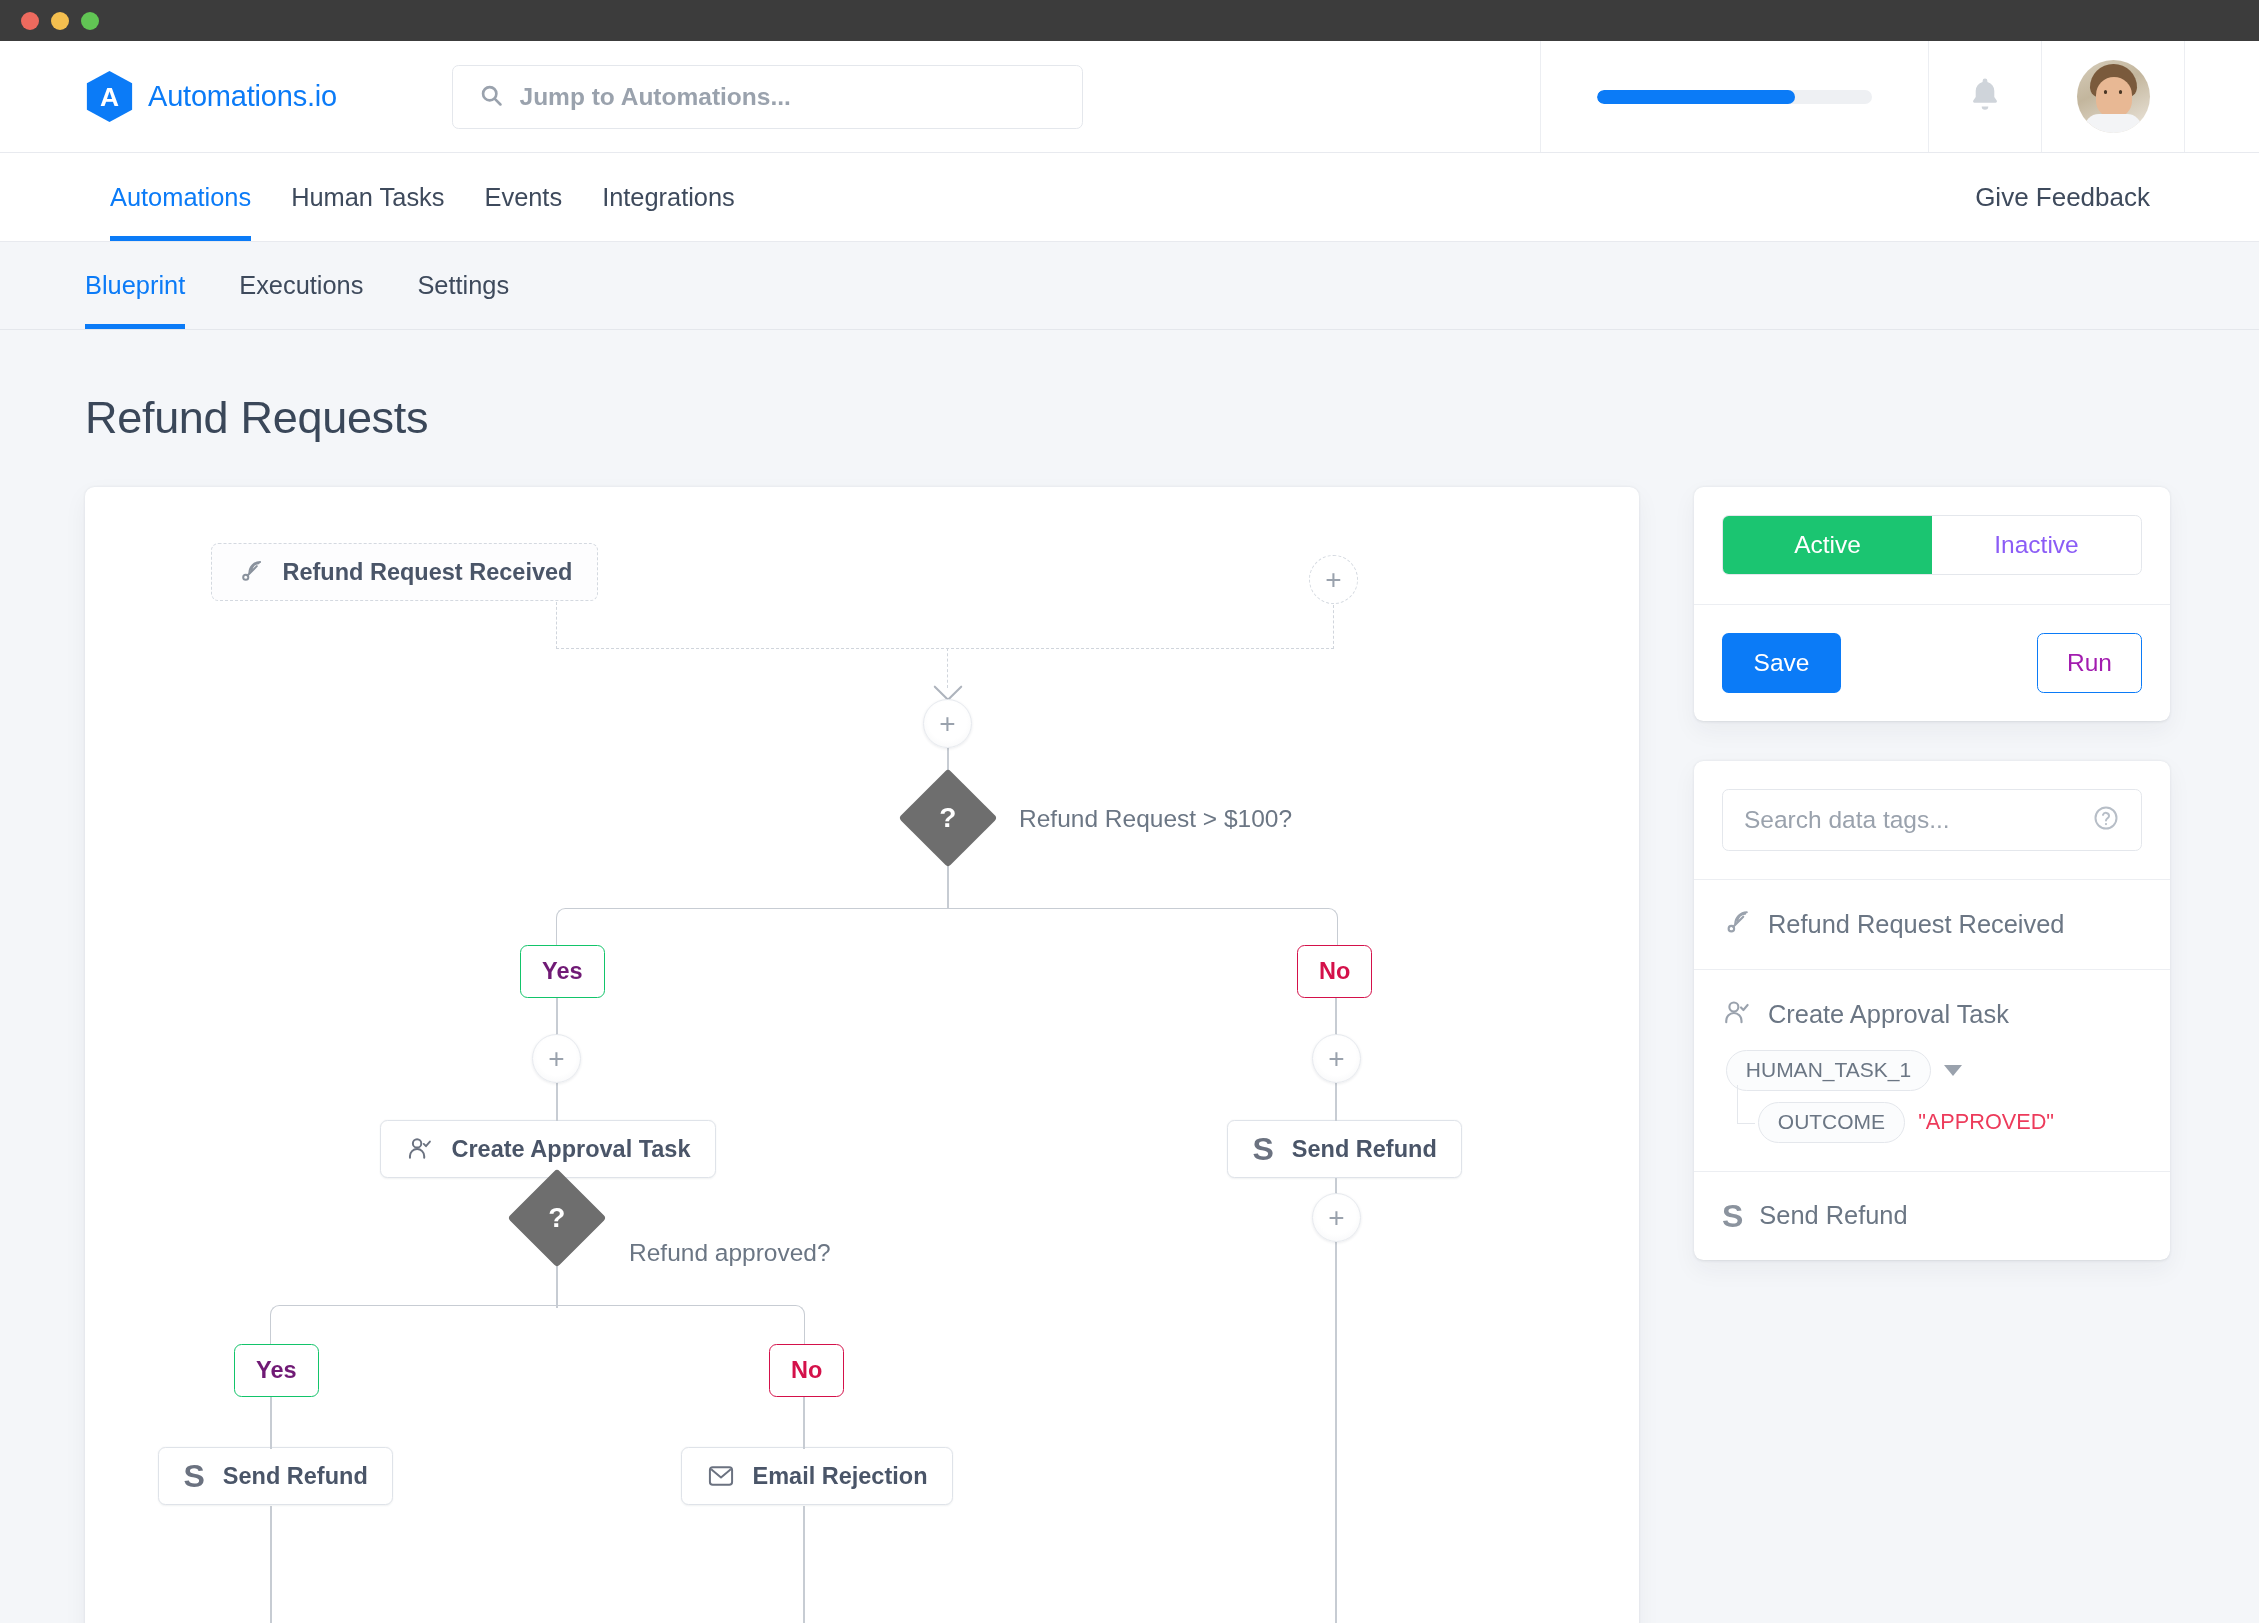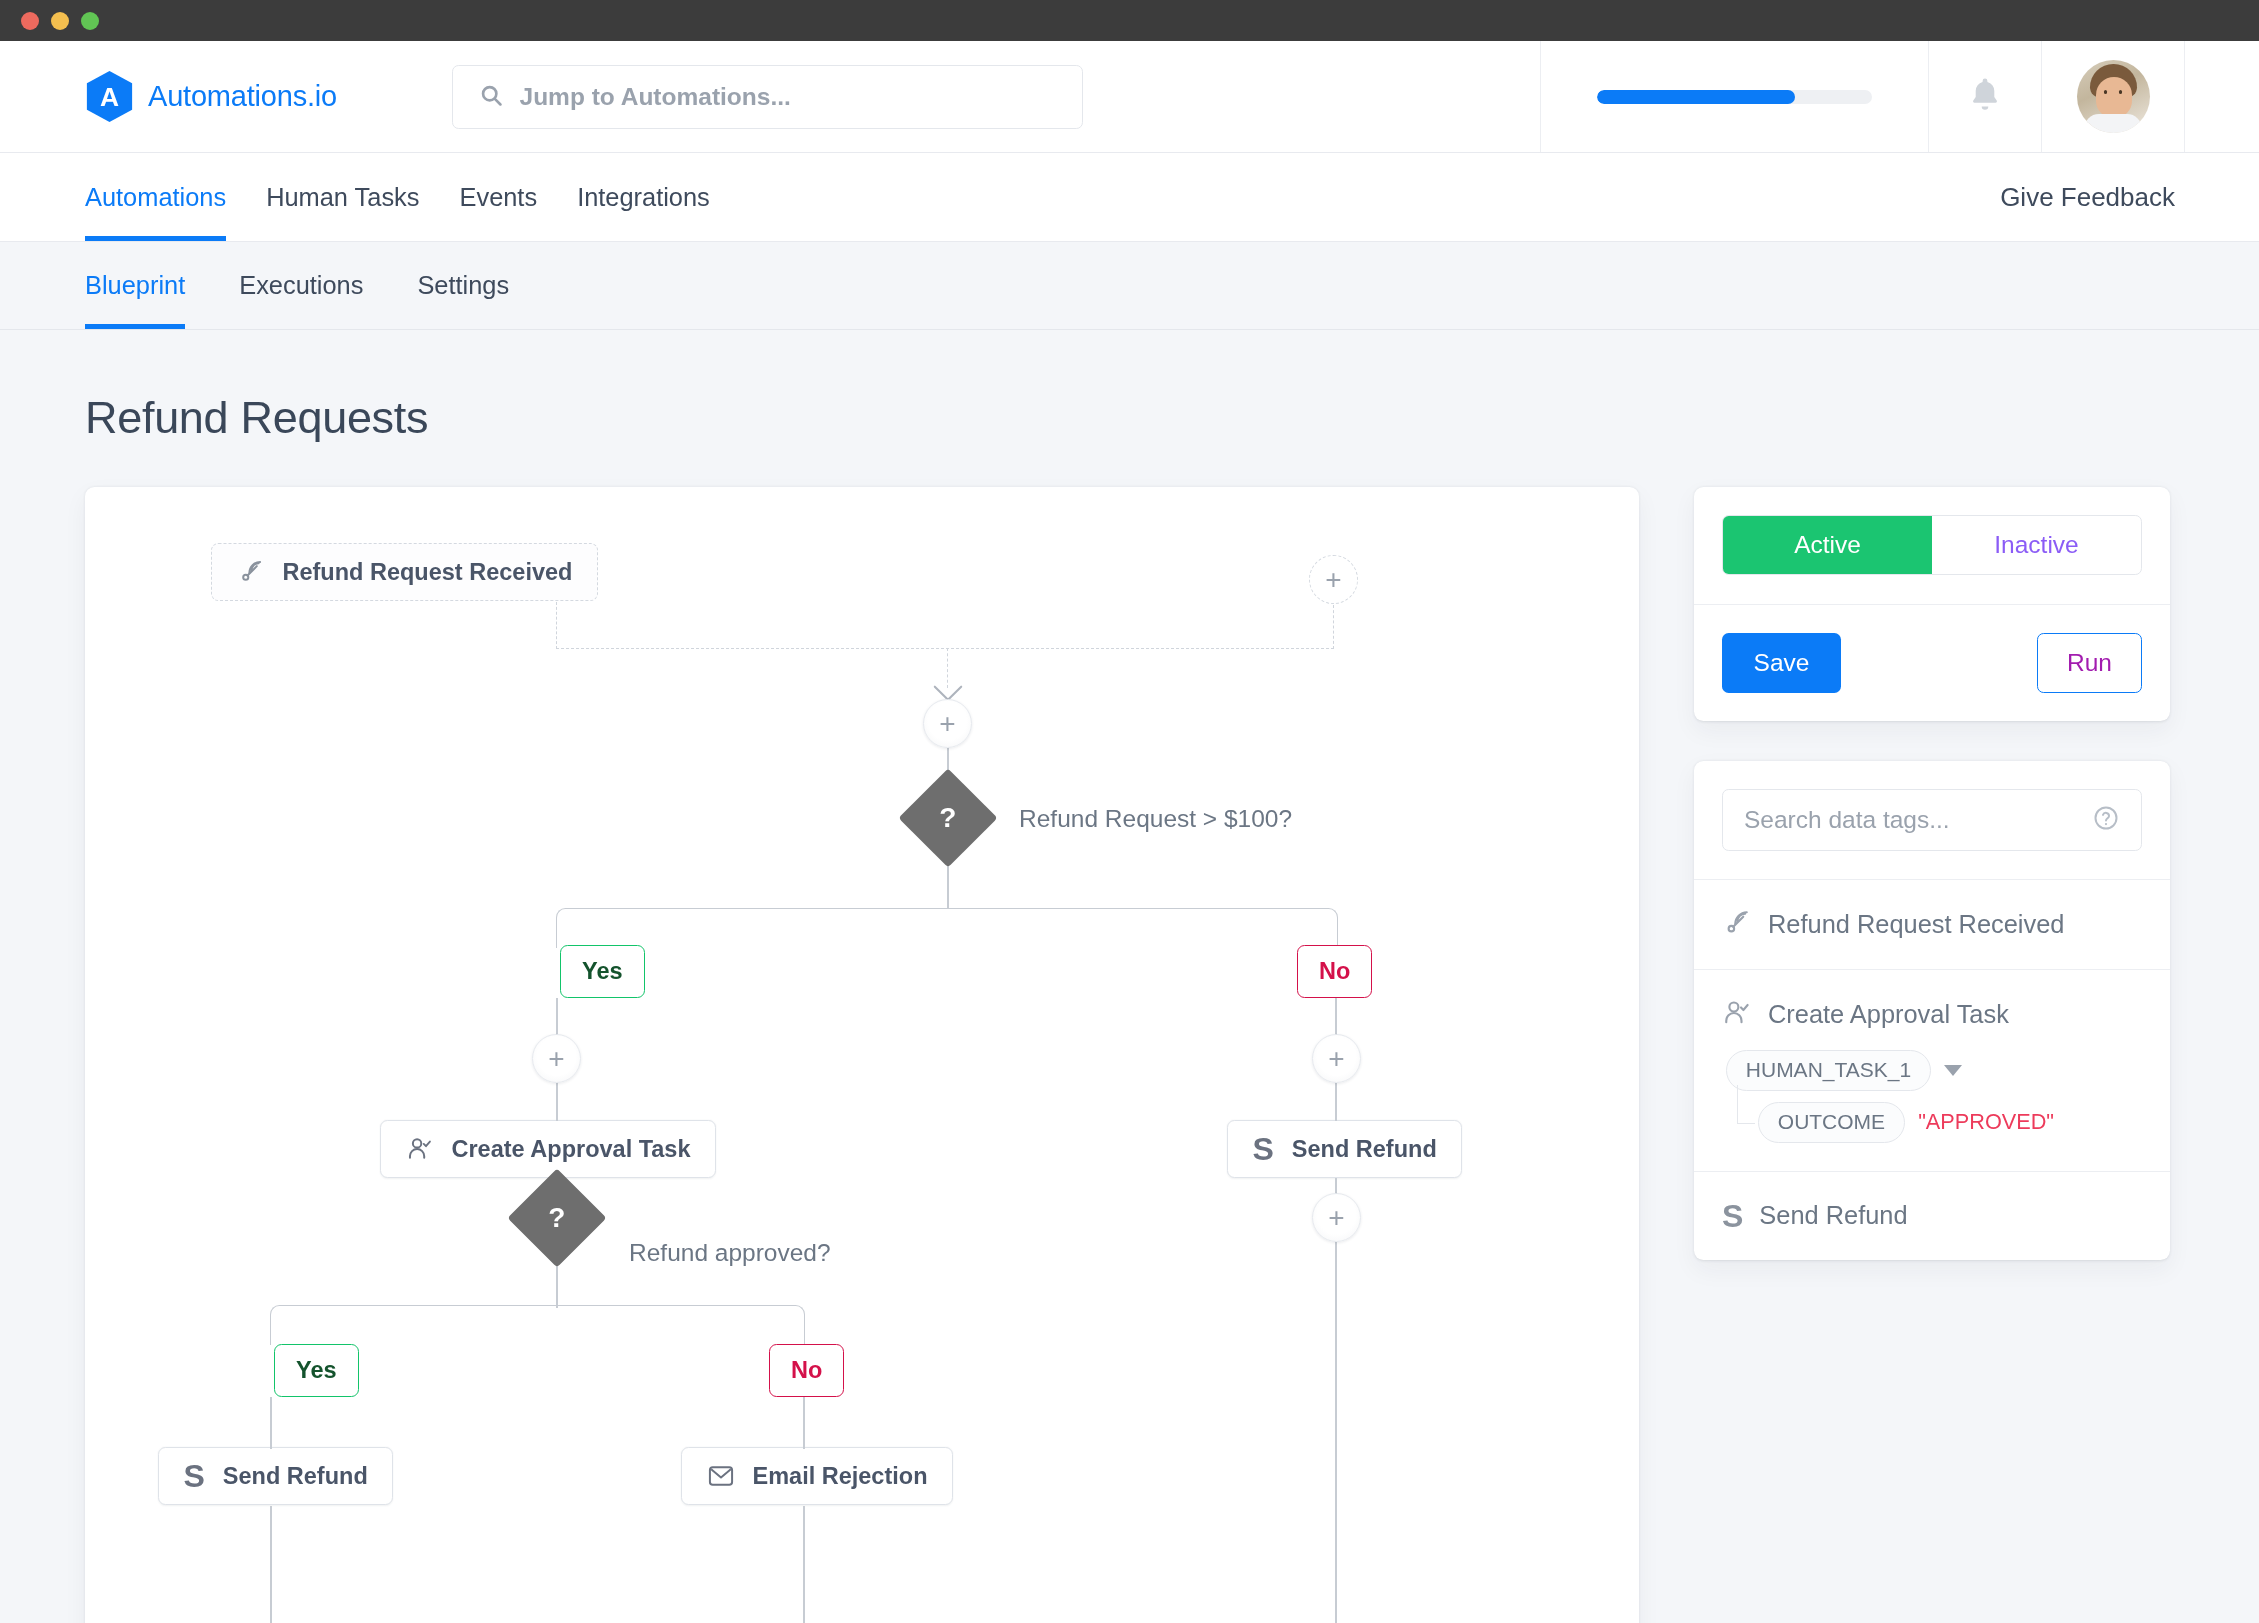--- a/index.html
+++ b/index.html
@@ -76,21 +76,21 @@
     position:absolute; left:7.5px; bottom:0; width:58px; height:19px;
     border-radius: 15px 15px 0 0; background:#f3f4f6;
   }
   .avatar .eyeL,.avatar .eyeR{ position:absolute; top:30px; width:3.8px;height:3.8px;border-radius:50%;background:#4a3726;}
   .avatar .eyeL{left:27px;} .avatar .eyeR{left:42px;}
   .spacer-cell { width: 75px; }
 
   
   .mainnav {
     height: 89px; background: #ffffff; border-bottom: 0.9px solid #e8eaef;
-    display: flex; align-items: center; padding: 0 85px;
+    display: flex; align-items: center; padding: 0 110px;
   }
   .mainnav .items { display: flex; align-items: center; gap: 40px; height: 100%; }
   .navitem {
     font-size: 25.4px; color: #3e4a5c; height: 100%;
     display: flex; align-items: center; position: relative;
   }
   .navitem.active { color: #0b7bf7; }
   .navitem.active::after {
     content: ""; position: absolute; left: 0; right: 0; bottom: 0;
     height: 4.7px; background: #0b7bf7;
@@ -168,21 +168,21 @@
   .diamond-label {
     position: absolute; font-size: 24.5px; color: #6b7684; white-space: nowrap;
   }
 
   .badge {
     position: absolute; height: 53px; min-width: 68px;
     border-radius: 7.5px; background: #fff;
     display: flex; align-items: center; justify-content: center;
     font-size: 23.5px; font-weight: bold; z-index: 3; padding: 0 21px;
   }
-  .badge.yes { border: 1.9px solid #12c46a; color: #14532d; margin-left: 40px; }
+  .badge.yes { border: 1.9px solid #12c46a; color: #701a75; }
   .badge.no  { border: 1.9px solid #d4114a; color: #d4114a; }
 
   .line { position: absolute; background: #c7ccd3; z-index: 1; }
   .line.v { width: 1.9px; }
   .dline { position: absolute; z-index: 1; }
   .dline.v { border-left: 1.9px dashed #d0d5dc; width: 0; }
   .dline.h { border-top: 1.9px dashed #d0d5dc; height: 0; }
   .elbow {
     position: absolute; border-left: 1.9px solid #c7ccd3; border-top: 1.9px solid #c7ccd3;
     border-top-left-radius: 9.4px; z-index: 1;

